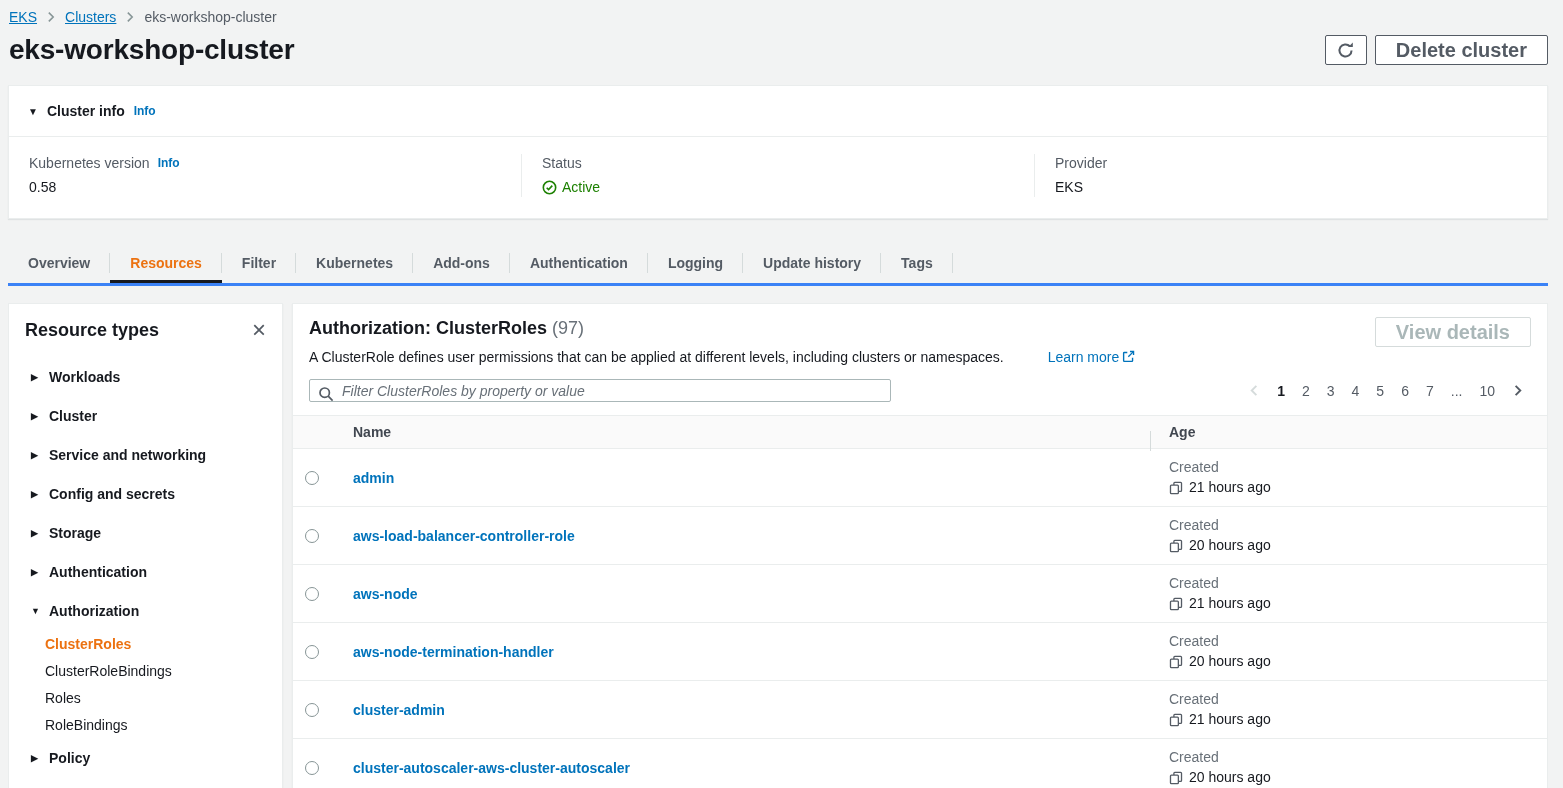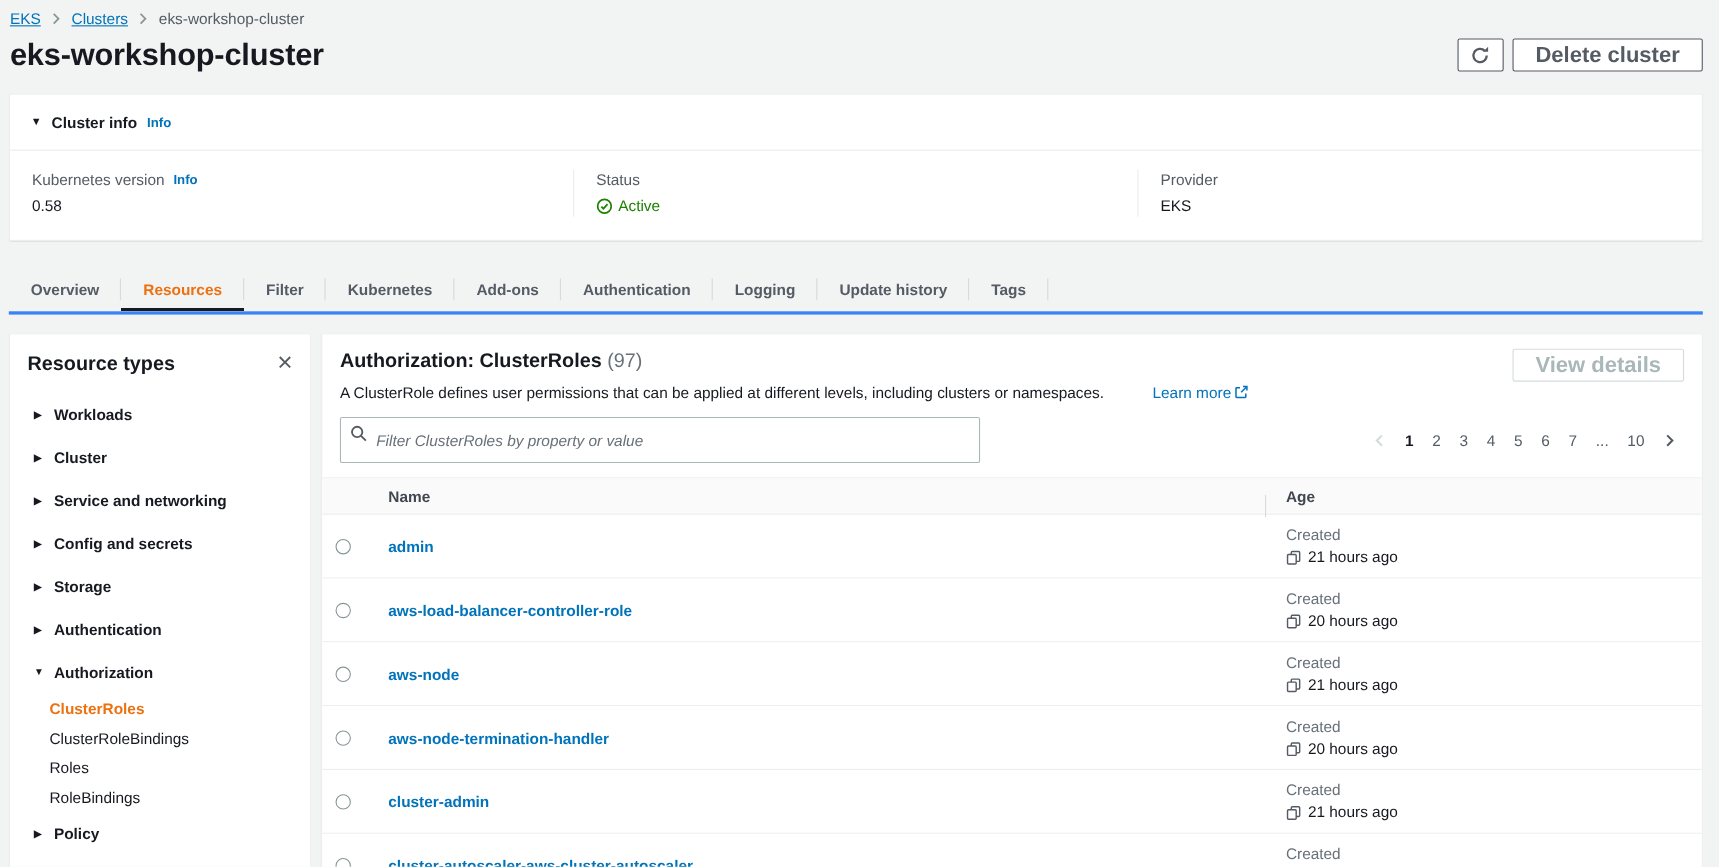--- a/index.html
+++ b/index.html
@@ -56,21 +56,21 @@
   .main { flex:1; padding:13px 16px 0; overflow:hidden; }
   .main-header { display:flex; justify-content:space-between; align-items:flex-start; }
   .heading { font-size:18px; font-weight:700; line-height:22px; }
   .count { color:#687078; font-weight:400; }
   .desc { margin-top:9px; line-height:19px; }
   .learn { color:#0073bb; cursor:pointer; white-space:nowrap; margin-left:4px;padding-left:40px; }
   .learn svg { vertical-align:-1px; margin-left:3px; }
   .toolbar { display:flex; justify-content:space-between; align-items:center; margin-top:12px; }
   .filter { position:relative; width:582px; }
   .filter input {
-    width:100%; height:42px; border:1px solid #aab7b8; border-radius:2px;
+    width:100%; height:23px; border:1px solid #aab7b8; border-radius:2px;
     padding:0 8px 0 32px; font-size:14px; font-family:inherit; background:#fff; color:#16191f;
   }
   .filter input::placeholder { color:#687078; font-style:italic; opacity:1; }
   .search-ic { position:absolute; left:9px; top:7px; }
   .pagination { display:flex; align-items:center; gap:9px; color:#545b64; margin-right:4px; }
   .page { padding:2px 4px; cursor:pointer; }
   .page.current { font-weight:700; color:#16191f; }
   .page.ellipsis { cursor:default; }
   .pg-arrow { display:flex; align-items:center; cursor:pointer; padding:0 2px; }
   .pg-arrow.disabled { cursor:default; }

